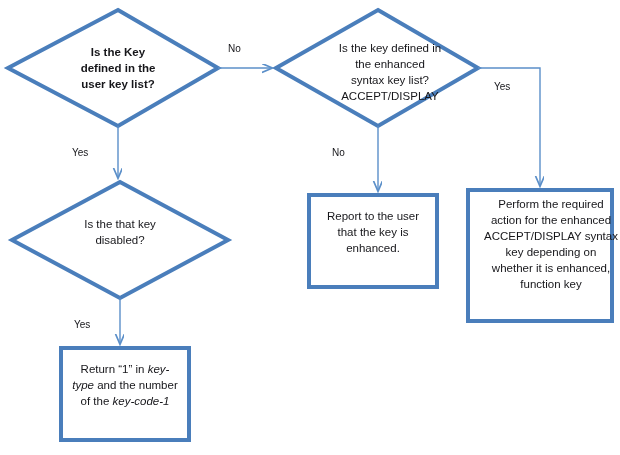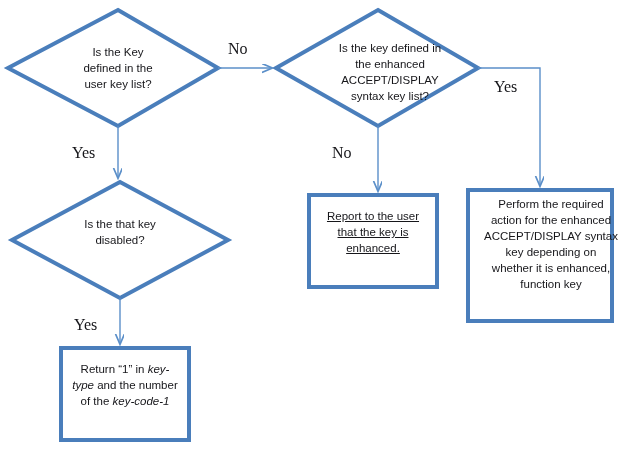--- a/index.html
+++ b/index.html
@@ -44,22 +44,22 @@
     font-family: "Liberation Sans", sans-serif;
     font-size: 11.5px;
     line-height: 16px;
     -webkit-font-smoothing: antialiased;
   }
   .node-text .ln { display: block; white-space: nowrap; }
   .node-text.box-text .ln { white-space: normal; }
   .edge-label {
     position: absolute;
     color: #16161a;
-    font-family: Liberation Serif, serif;
-    font-size: 16px;
+    font-family: Liberation Sans, sans-serif;
+    font-size: 10px;
     line-height: 14px;
     white-space: nowrap;
   }
   em { font-style: italic; }
 </style>
 </head>
 <body>
 
 <div id="flowchart-root">
 
@@ -86,39 +86,39 @@
 
     <path class="connector" d="M118,126 L118,178" marker-end="url(#arrowhead)"></path>
 
     <path class="connector" d="M378,126 L378,191" marker-end="url(#arrowhead)"></path>
 
     <path class="connector" d="M478,68 L540,68 L540,186" marker-end="url(#arrowhead)"></path>
 
     <path class="connector" d="M120,298 L120,344" marker-end="url(#arrowhead)"></path>
   </svg>
 
-  <div class="node-text" style="left:38px; top:44px; width:160px;">
+  <div class="node-text" style="left:38px; top:44px; width:160px;font-weight:bold;">
     <span class="ln">Is the Key</span>
     <span class="ln">defined in the</span>
     <span class="ln">user key list?</span>
   </div>
 
   <div class="node-text" style="left:310px; top:40px; width:160px;">
     <span class="ln">Is the key defined in</span>
     <span class="ln">the enhanced</span>
+    <span class="ln">syntax key list?</span>
     <span class="ln">ACCEPT/DISPLAY</span>
-    <span class="ln">syntax key list?</span>
   </div>
 
   <div class="node-text" style="left:40px; top:216px; width:160px;">
     <span class="ln">Is the that key</span>
     <span class="ln">disabled?</span>
   </div>
 
-  <div class="node-text box-text" style="left:313px; top:208px; width:120px;text-decoration:underline;">
+  <div class="node-text box-text" style="left:313px; top:208px; width:120px;">
     <span class="ln">Report to the user</span>
     <span class="ln">that the key is</span>
     <span class="ln">enhanced.</span>
   </div>
 
   <div class="node-text box-text" style="left:471px; top:196px; width:160px;">
     <span class="ln">Perform the required</span>
     <span class="ln">action for the enhanced</span>
     <span class="ln">ACCEPT/DISPLAY syntax</span>
     <span class="ln">key depending on</span>

